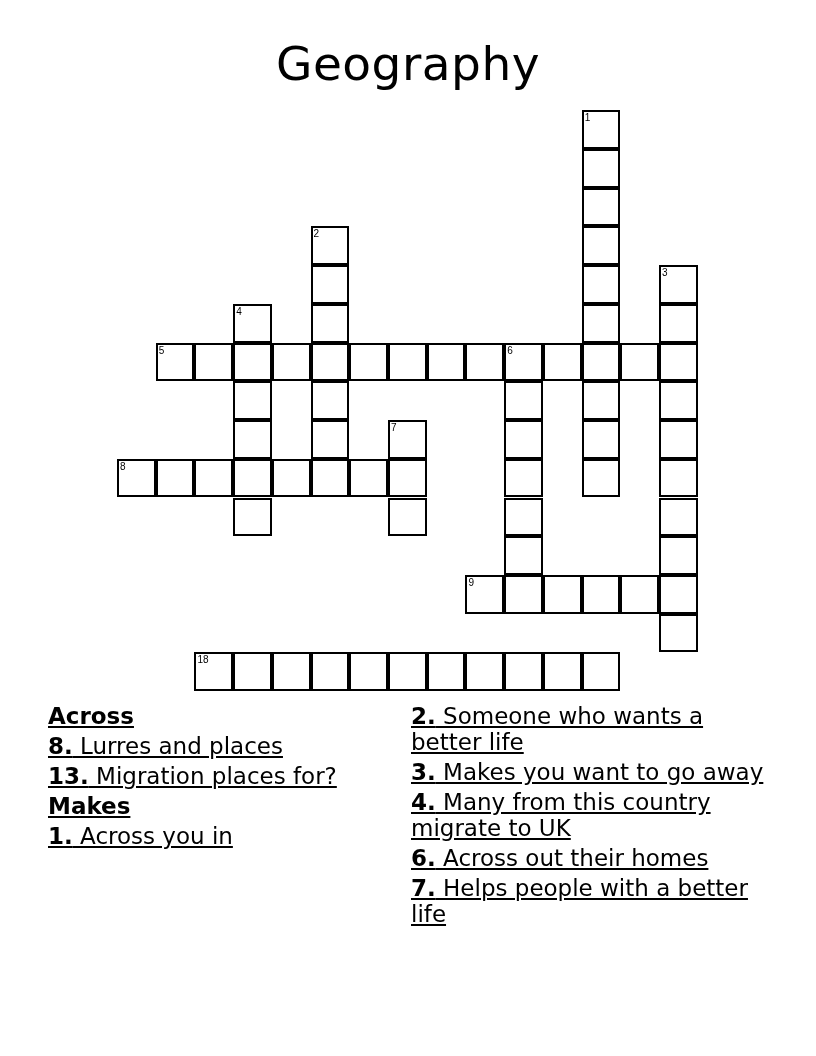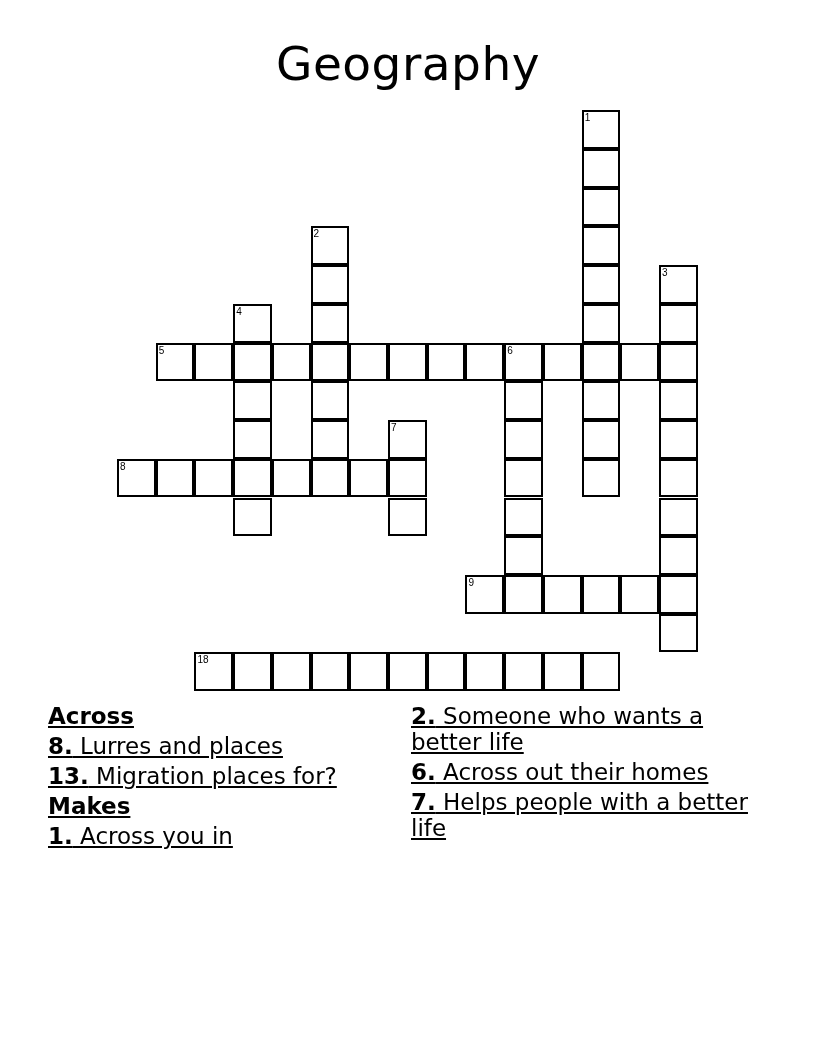--- a/index.html
+++ b/index.html
@@ -173,15 +173,17 @@
 <div class="clues left">
   <span class="heading">Across</span>
   <span class="clue"><span class="cnum">8.</span><span> Lurres and places</span></span>
   <span class="clue"><span class="cnum">13.</span><span> Migration places for?</span></span>
   <span class="heading">Makes</span>
   <span class="clue"><span class="cnum">1.</span><span> Across you in</span></span>
 </div>
 
 <div class="clues right">
   <span class="clue"><span class="cnum">2.</span><span> Someone who wants a better life</span></span>
+  <span class="clue"><span class="cnum">3.</span><span> Makes you want to go away</span></span>
+  <span class="clue"><span class="cnum">4.</span><span> Many from this country migrate to UK</span></span>
   <span class="clue"><span class="cnum">6.</span><span> Across out their homes</span></span>
   <span class="clue"><span class="cnum">7.</span><span> Helps people with a better life</span></span>
 </div>
 
 </body></html>

